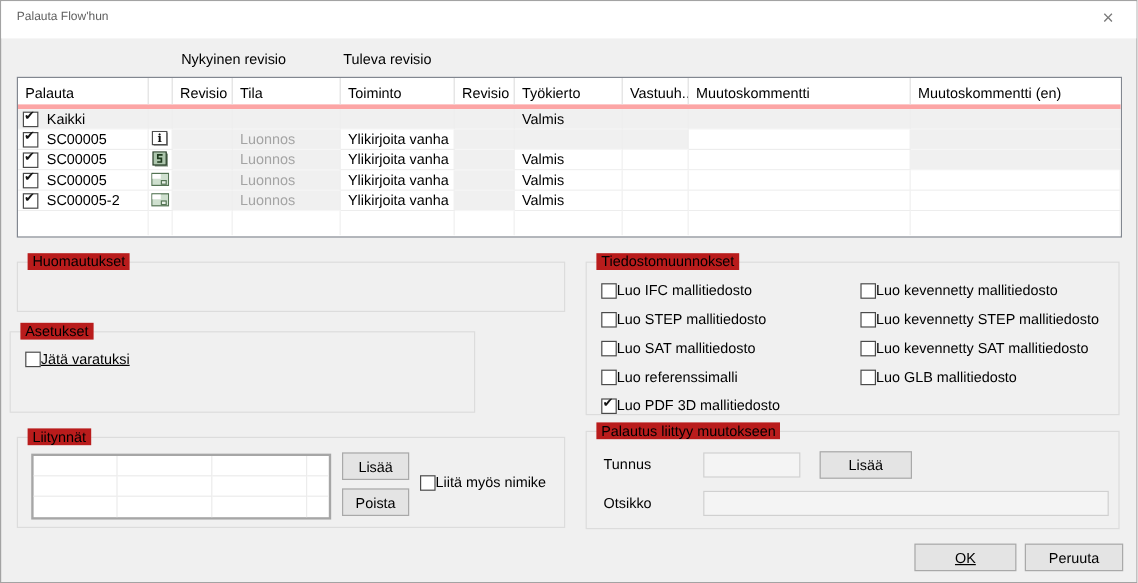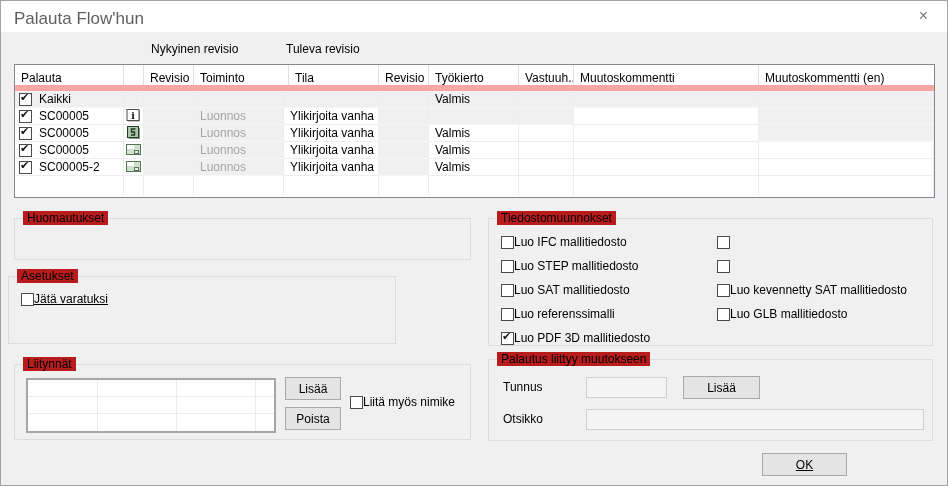--- a/index.html
+++ b/index.html
@@ -1,25 +1,25 @@
 <!DOCTYPE html>
 <html><head>
 <meta charset="utf-8">
 <style>
   html,body{margin:0;padding:0;background:#fff;}
   body{width:948px;height:486px;position:relative;font-family:"Liberation Sans",sans-serif;font-size:12px;color:#000;}
   .dialog{position:absolute;inset:0;background:#f0f0f0;border:1px solid #a3a3a3;box-sizing:border-box;}
   .titlebar{position:absolute;left:0;top:0;right:0;height:31px;background:#ffffff;}
-  .title{position:absolute;left:13px;top:8px;font-size:17px;color:#5f5f5f;white-space:nowrap;}
+  .title{position:absolute;left:13px;top:8px;font-size:10px;color:#5f5f5f;white-space:nowrap;}
   .close-btn{position:absolute;right:1px;top:1px;width:45px;height:29px;text-align:center;line-height:28px;color:#7a7a7a;font-size:16px;cursor:default;}
   .revlabel{position:absolute;top:41px;white-space:nowrap;}
 
   
   .grid-table{position:absolute;left:13px;top:63px;width:921px;height:134px;background:#ffffff;border:1px solid #828790;box-sizing:border-box;overflow:hidden;}
-  .thead{display:flex;height:26px;background:#fff;border-bottom:6px solid #fca5a5;box-sizing:border-box;}
+  .thead{display:flex;height:26px;background:#fff;border-bottom:4px solid #fca5a5;box-sizing:border-box;}
   .th{box-sizing:border-box;border-right:1px solid #e0e0e0;padding:6px 0 0 6px;white-space:nowrap;overflow:hidden;}
   .th:last-child{border-right:none;}
   .tr{display:flex;height:17px;}
   .td{box-sizing:border-box;border-right:1px solid #ededed;border-bottom:1px solid #f6f6f6;padding:1px 0 0 6px;line-height:14px;white-space:nowrap;overflow:hidden;background:#f0f0f0;}
   .td.white{background:#ffffff;border-right-color:#ededed;border-bottom-color:#ededed;}
   .td.muted{color:#a4a4a4;}
   .cell-palauta{display:flex;align-items:center;gap:7px;padding:0 0 0 4px;}
   .cell-icon{padding:1px 0 0 2px;}
   .tr.filler{height:20px;}
   .tr.filler .td{border-bottom:none;background:#fff;}
@@ -56,22 +56,22 @@
   </div>
 
   <span class="revlabel" style="left:150px;">Nykyinen revisio</span>
   <span class="revlabel" style="left:285px;">Tuleva revisio</span>
 
   <div class="grid-table">
     <div class="thead" id="thead">
         <div class="th" style="width: 109px; flex: 0 0 auto;">Palauta</div>
         <div class="th" style="width: 20px; flex: 0 0 auto;"></div>
         <div class="th" style="width: 50px; flex: 0 0 auto;">Revisio</div>
+        <div class="th" style="width: 90px; flex: 0 0 auto;">Tila</div>
         <div class="th" style="width: 95px; flex: 0 0 auto;">Toiminto</div>
-        <div class="th" style="width: 90px; flex: 0 0 auto;">Tila</div>
         <div class="th" style="width: 50px; flex: 0 0 auto;">Revisio</div>
         <div class="th" style="width: 90px; flex: 0 0 auto;">Työkierto</div>
         <div class="th" style="width: 55px; flex: 0 0 auto;">Vastuuh...</div>
         <div class="th" style="width: 185px; flex: 0 0 auto;">Muutoskommentti</div>
         <div class="th" style="flex: 1 1 0%;">Muutoskommentti (en)</div>
       </div>
     <div id="tbody">
         <div class="tr">
           <div class="td cell-palauta" style="width: 109px; flex: 0 0 auto;">
             <span class="cb checked">
@@ -246,23 +246,25 @@
         <div class="cbrow">
           <span class="cb checked">
             <span class="mark">✔</span>
           </span>
           <span>Luo PDF 3D mallitiedosto</span>
         </div>
       </div>
     <div class="abs" style="left:228px;top:11px;" id="tm-col2">
         <div class="cbrow">
           <span class="cb"></span>
-        </div>
-        <div class="cbrow">
-          <span class="cb"></span>
+          <span>Luo kevennetty mallitiedosto</span>
+        </div>
+        <div class="cbrow">
+          <span class="cb"></span>
+          <span>Luo kevennetty STEP mallitiedosto</span>
         </div>
         <div class="cbrow">
           <span class="cb"></span>
           <span>Luo kevennetty SAT mallitiedosto</span>
         </div>
         <div class="cbrow">
           <span class="cb"></span>
           <span>Luo GLB mallitiedosto</span>
         </div>
       </div>
@@ -271,14 +273,15 @@
   <div class="group" style="left:487px;top:358px;width:445px;height:82px;">
     <span class="group-label">Palautus liittyy muutokseen</span>
     <span class="abs" style="left:14px;top:20px;">Tunnus</span>
     <input class="tinput" style="left: 97px; top: 17px; width: 81px; height: 21px;" value="">
     <button class="btn" style="left:194px;top:16px;width:77px;height:23px;">Lisää</button>
     <span class="abs" style="left:14px;top:52px;">Otsikko</span>
     <input class="tinput" style="left: 97px; top: 49px; width: 338px; height: 21px;" value="">
   </div>
 
   <button class="btn" style="left:761px;top:452px;width:85px;height:23px;text-decoration:underline;">OK</button>
+  <button class="btn" style="left:853px;top:452px;width:82px;height:23px;">Peruuta</button>
 
 </div>
 
 </body></html>

